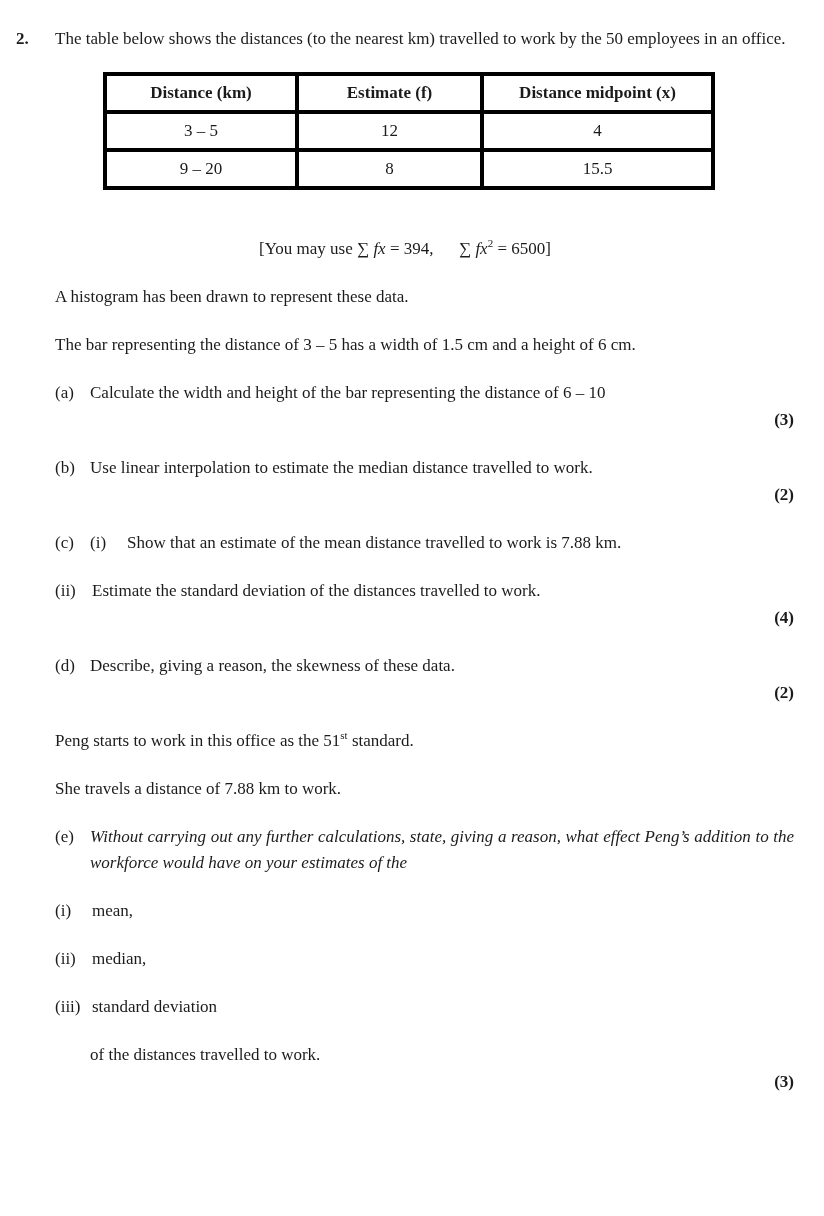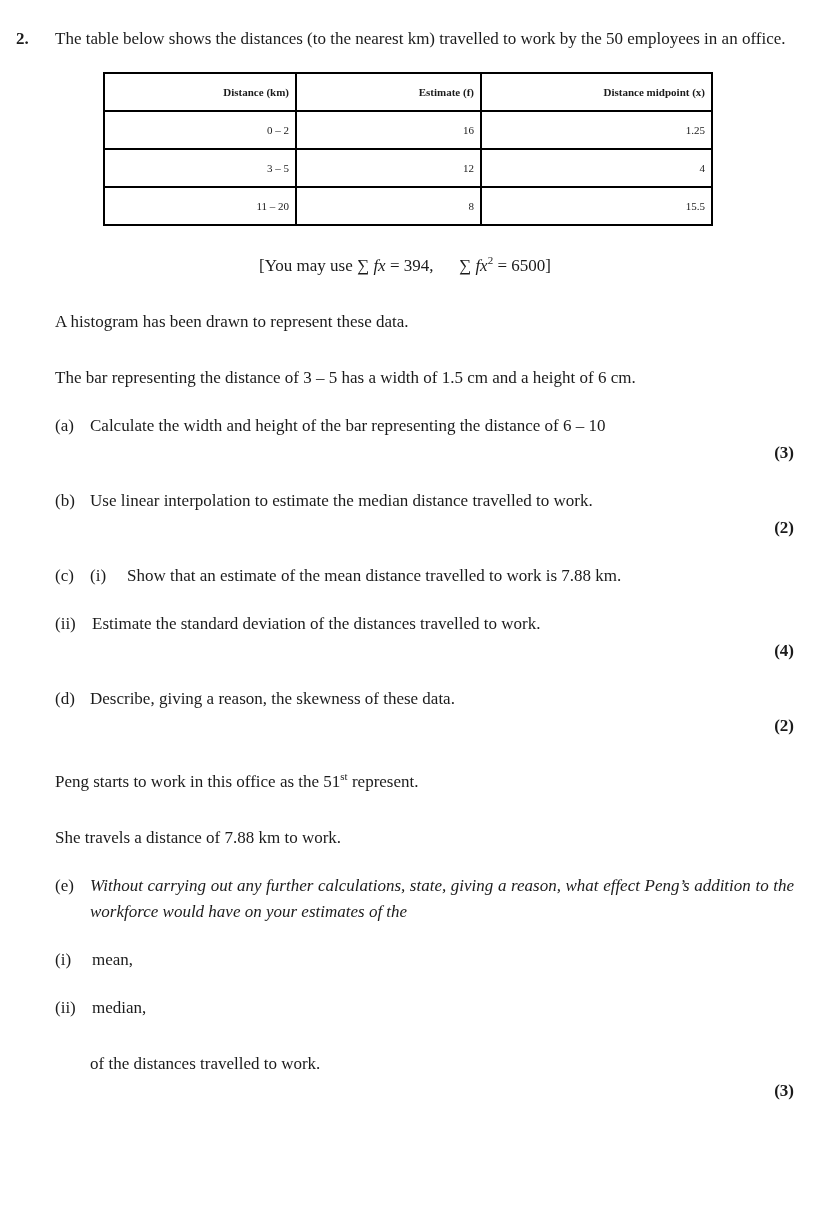--- a/index.html
+++ b/index.html
@@ -21,41 +21,41 @@
   .q-num { flex: 0 0 39px; font-weight: bold; }
   .q-intro { flex: 1; text-align: justify; }
   .indent { margin-left: 39px; }
 
   table.freq-table {
     border-collapse: collapse;
     margin: 20px 0 0 87px;
     table-layout: fixed;
   }
   table.freq-table th, table.freq-table td {
-    border: 2px solid #000000;
+    border: 4px solid #000000;
     height: 38px;
-    text-align: right;
+    text-align: center;
     vertical-align: middle;
-    font-size: 11px;
+    font-size: 17px;
     padding: 0 6px;
   }
   table.freq-table th { font-weight: bold; }
   .col-dist { width: 192px; }
   .col-freq { width: 185px; }
   .col-mid  { width: 231px; }
 
   .hint {
-    margin-top: 27px;
+    margin-top: 46px;
     text-align: center;
     white-space: pre;
   }
   .hint i { font-style: italic; }
   sup { font-size: 11px; line-height: 0; vertical-align: super; }
 
-  .para { margin-top: 30px; }
+  .para { margin-top: 22px; }
   .part { margin-top: 22px; display: flex; align-items: flex-start; }
   .part-label { flex: 0 0 35px; }
   .sub-label { flex: 0 0 37px; }
   .part-text { flex: 1; }
   .part-text.justify { text-align: justify; font-style: italic; }
   .sub { }
   .closing { margin-left: 74px; }
   .marks {
     margin-top: 1px;
     text-align: right;
@@ -75,31 +75,26 @@
   <table class="freq-table">
     <thead>
       <tr>
         <th class="col-dist">Distance (km)</th>
         <th class="col-freq">Estimate (f)</th>
         <th class="col-mid">Distance midpoint (x)</th>
       </tr>
     </thead>
     <tbody>
       <tr>
-        <td>0 – 2</td>
-        <td>16</td>
-        <td>1.25</td>
-      </tr>
-      <tr>
         <td>3 – 5</td>
         <td>12</td>
         <td>4</td>
       </tr>
       <tr>
-        <td>11 – 20</td>
+        <td>9 – 20</td>
         <td>8</td>
         <td>15.5</td>
       </tr>
     </tbody>
   </table>
 
   <p class="hint"><span>[You may use ∑ </span><i>fx</i><span> = 394,      ∑ </span><i>fx</i><sup>2</sup><span> = 6500]</span></p>
 
   <p class="para indent">A histogram has been drawn to represent these data.</p>
 
@@ -127,34 +122,38 @@
     <p class="part-text">Estimate the standard deviation of the distances travelled to work.</p>
   </div>
   <div class="marks indent">(4)</div>
 
   <div class="part indent">
     <span class="part-label">(d)</span>
     <p class="part-text">Describe, giving a reason, the skewness of these data.</p>
   </div>
   <div class="marks indent">(2)</div>
 
-  <p class="para indent"><span>Peng starts to work in this office as the 51</span><sup>st</sup><span> represent.</span></p>
+  <p class="para indent"><span>Peng starts to work in this office as the 51</span><sup>st</sup><span> standard.</span></p>
 
   <p class="para indent">She travels a distance of 7.88 km to work.</p>
 
   <div class="part indent">
     <span class="part-label">(e)</span>
     <p class="part-text justify">Without carrying out any further calculations, state, giving a reason, what effect Peng’s addition to the workforce would have on your estimates of the</p>
   </div>
 
   <div class="part indent sub">
     <span class="sub-label">(i)</span>
     <p class="part-text">mean,</p>
   </div>
   <div class="part indent sub">
     <span class="sub-label">(ii)</span>
     <p class="part-text">median,</p>
   </div>
+  <div class="part indent sub">
+    <span class="sub-label">(iii)</span>
+    <p class="part-text">standard deviation</p>
+  </div>
 
   <p class="para indent closing">of the distances travelled to work.</p>
   <div class="marks indent">(3)</div>
 
 </div>
 
 </body></html>

